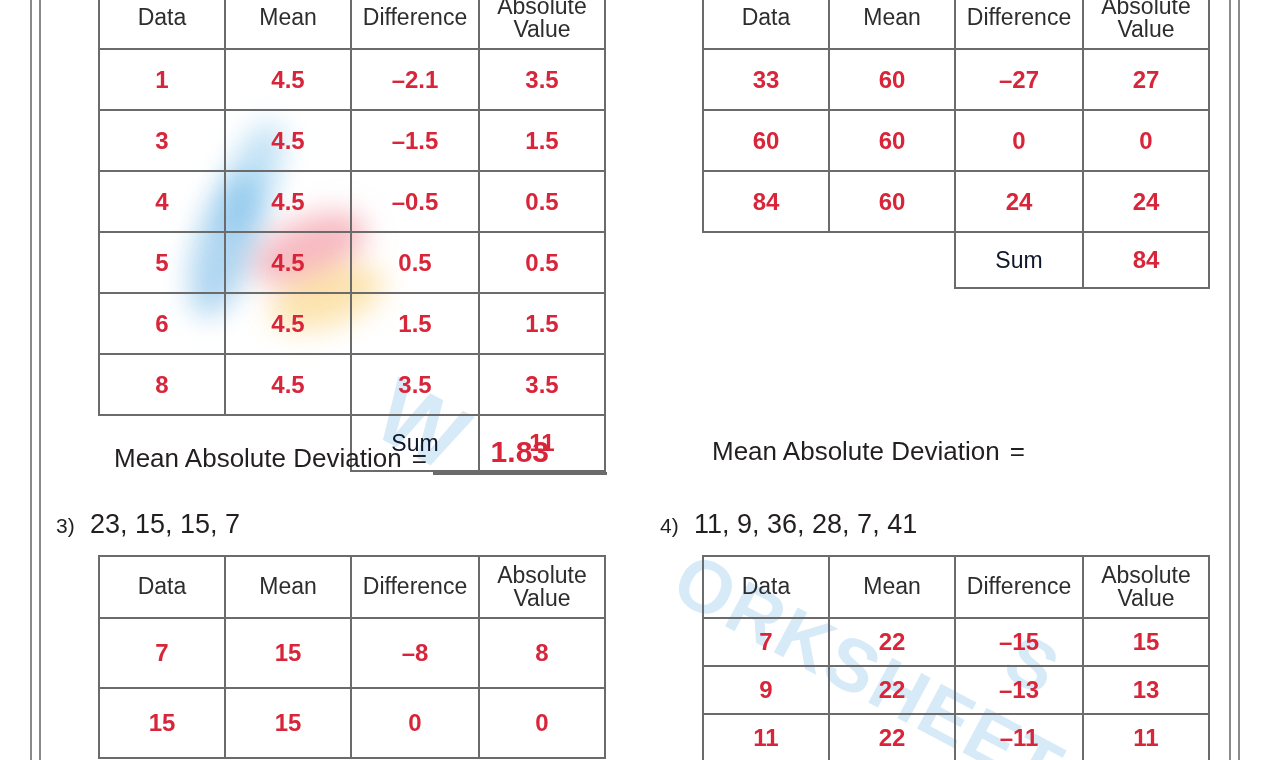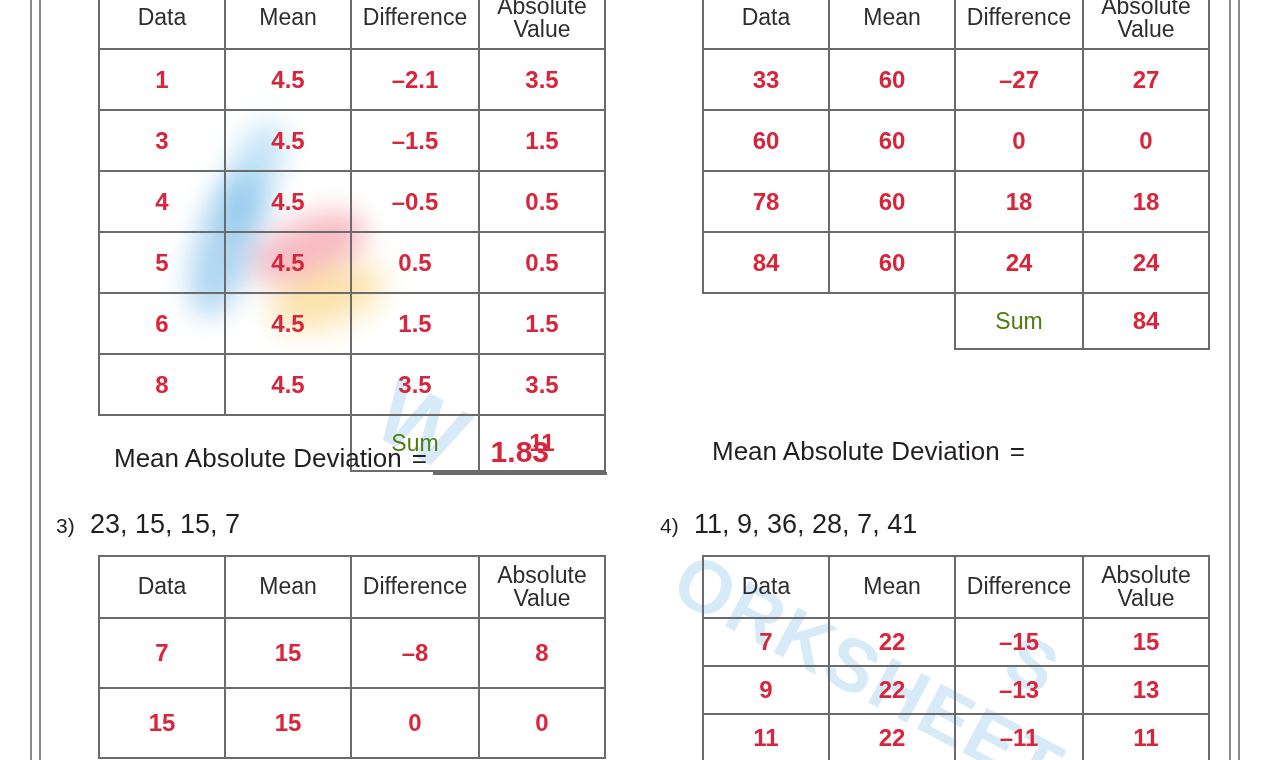--- a/index.html
+++ b/index.html
@@ -115,21 +115,21 @@
     line-height: 1.02;
   }
   .mad-table td.val {
     font-size: 24px;
     font-weight: 700;
     color: #d8253a;
   }
   .mad-table td.sum-label {
     font-size: 23px;
     font-weight: 400;
-    color: #4d7c0f;
+    color: #0f172a;
   }
   .mad-table td.blank {
     border: none;
   }
 
   .col-data { width: 126px; }
   .col-mean { width: 126px; }
   .col-diff { width: 128px; }
   .col-abs  { width: 126px; }
 
@@ -304,26 +304,20 @@
         <td class="val">–27</td>
         <td class="val">27</td>
       </tr>
       <tr style="height:61px;">
         <td class="val">60</td>
         <td class="val">60</td>
         <td class="val">0</td>
         <td class="val">0</td>
       </tr>
       <tr style="height:61px;">
-        <td class="val">78</td>
-        <td class="val">60</td>
-        <td class="val">18</td>
-        <td class="val">18</td>
-      </tr>
-      <tr style="height:61px;">
         <td class="val">84</td>
         <td class="val">60</td>
         <td class="val">24</td>
         <td class="val">24</td>
       </tr>
       <tr style="height:56px;">
         <td class="blank"></td>
         <td class="blank"></td>
         <td class="sum-label">Sum</td>
         <td class="val">84</td>

